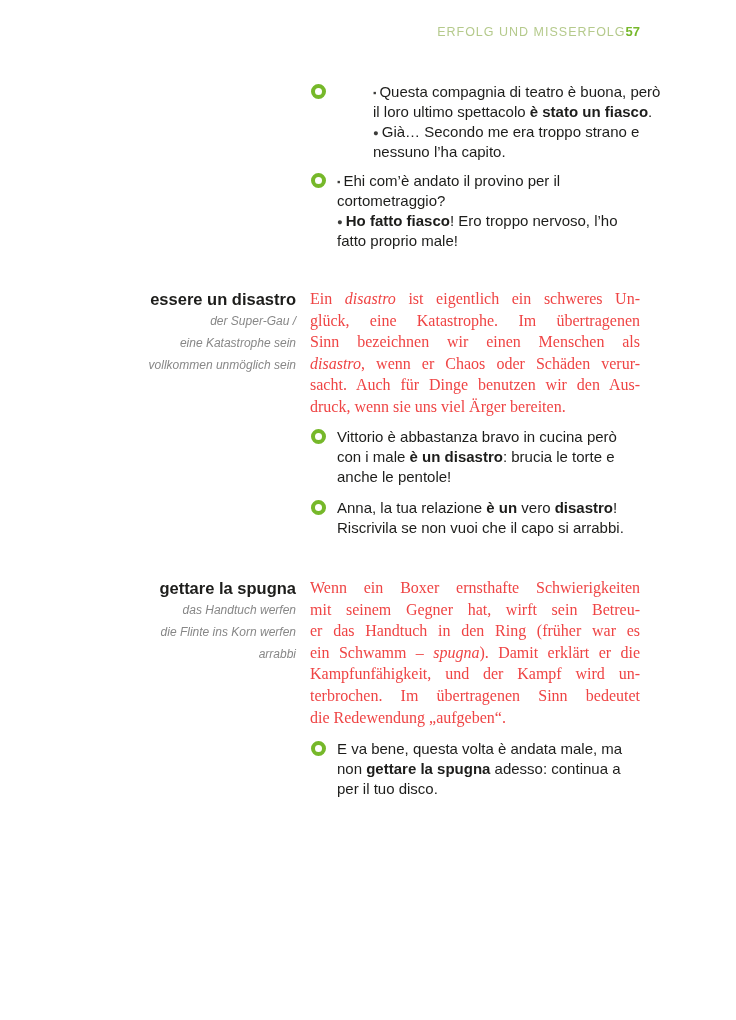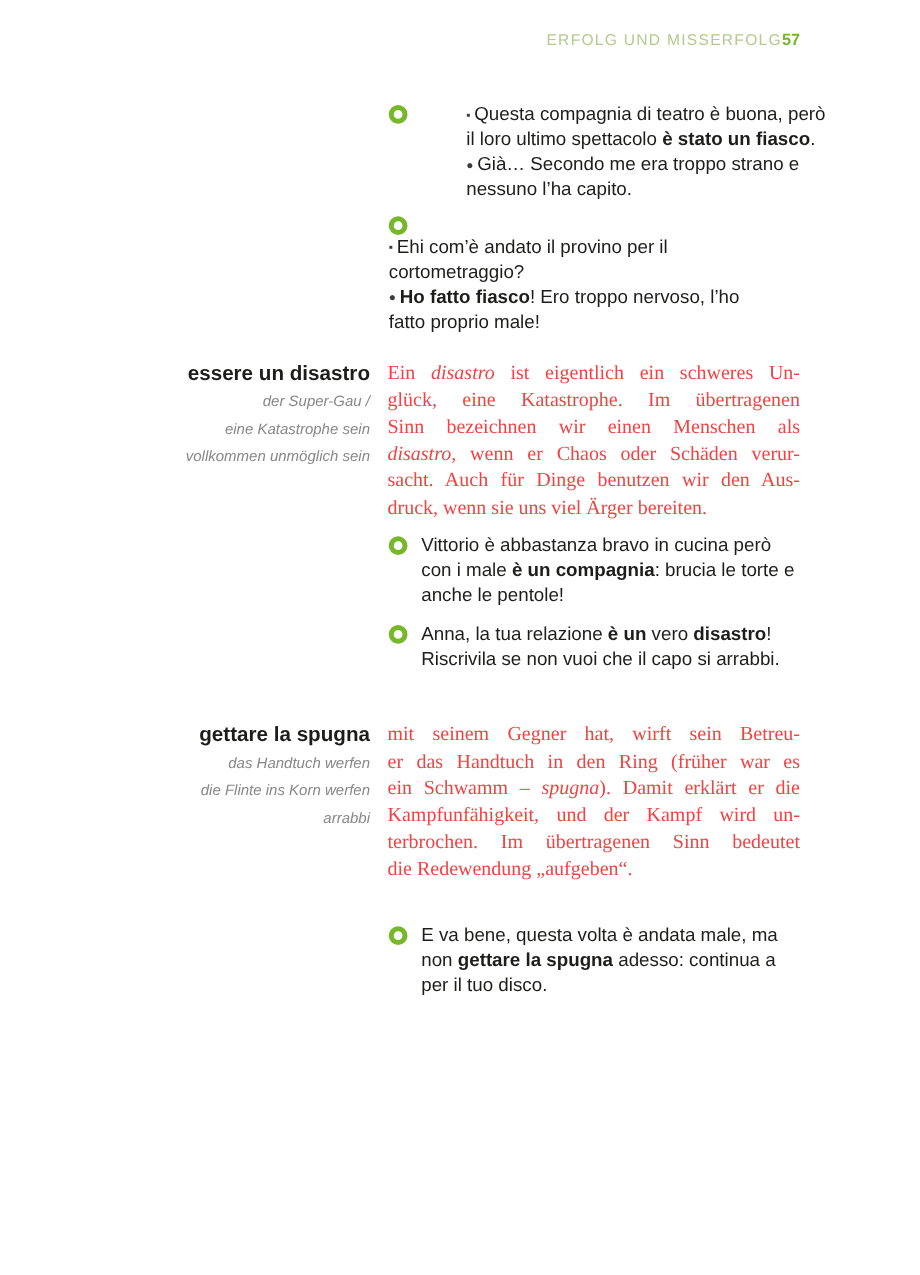--- a/index.html
+++ b/index.html
@@ -41,21 +41,21 @@
     font-weight: 700;
   }
 
   
   .bullet-block {
     position: absolute;
     left: 311px;
     display: flex;
   }
   .d1 { top: 82px; gap: 36px; }
-  .d2 { top: 171px; flex-direction: column; }
+  .d2 { top: 171px; }
   .x1 { top: 427px; }
   .x2 { top: 498px; }
   .x3 { top: 739px; }
   .ring {
     width: 15px;
     height: 15px;
     border: 4.5px solid var(--green);
     border-radius: 50%;
     background: #fff;
     flex: none;
@@ -159,41 +159,42 @@
     <div class="xline"><span>Sinn bezeichnen wir einen Menschen als</span></div>
     <div class="xline"><span class="i">disastro</span><span>, wenn er Chaos oder Schäden verur-</span></div>
     <div class="xline"><span>sacht. Auch für Dinge benutzen wir den Aus-</span></div>
     <div class="xline last"><span>druck, wenn sie uns viel Ärger bereiten.</span></div>
   </div>
 
   <div class="bullet-block x1">
     <span class="ring"></span>
     <div class="dlines">
       <div class="dline"><span>Vittorio è abbastanza bravo in cucina però</span></div>
-      <div class="dline"><span>con i male </span><span class="b">è un compagnia</span><span>: brucia le torte e</span></div>
+      <div class="dline"><span>con i male </span><span class="b">è un disastro</span><span>: brucia le torte e</span></div>
       <div class="dline"><span>anche le pentole!</span></div>
     </div>
   </div>
 
   <div class="bullet-block x2">
     <span class="ring"></span>
     <div class="dlines">
       <div class="dline"><span>Anna, la tua relazione </span><span class="b">è un</span><span> vero </span><span class="b">disastro</span><span>!</span></div>
       <div class="dline"><span>Riscrivila se non vuoi che il capo si arrabbi.</span></div>
     </div>
   </div>
 
   <div class="lcol l2">
     <div class="headword">gettare la spugna</div>
     <div class="trans">das Handtuch werfen</div>
     <div class="trans">die Flinte ins Korn werfen</div>
     <div class="trans">arrabbi</div>
   </div>
 
   <div class="expl e2">
+    <div class="xline"><span>Wenn ein Boxer ernsthafte Schwierigkeiten</span></div>
     <div class="xline"><span>mit seinem Gegner hat, wirft sein Betreu-</span></div>
     <div class="xline"><span>er das Handtuch in den Ring (früher war es</span></div>
     <div class="xline"><span>ein Schwamm – </span><span class="i">spugna</span><span>). Damit erklärt er die</span></div>
     <div class="xline"><span>Kampfunfähigkeit, und der Kampf wird un-</span></div>
     <div class="xline"><span>terbrochen. Im übertragenen Sinn bedeutet</span></div>
     <div class="xline last"><span>die Redewendung „aufgeben“.</span></div>
   </div>
 
   <div class="bullet-block x3">
     <span class="ring"></span>

